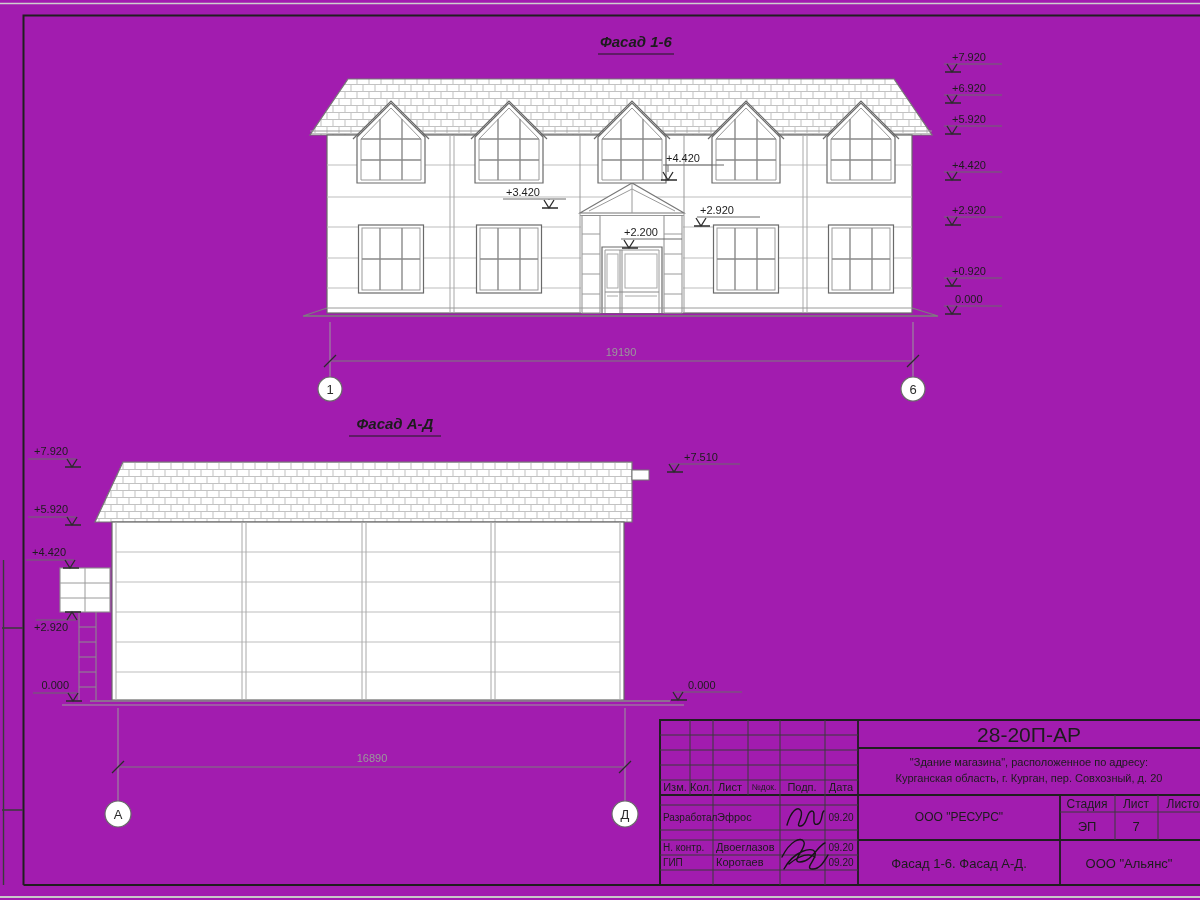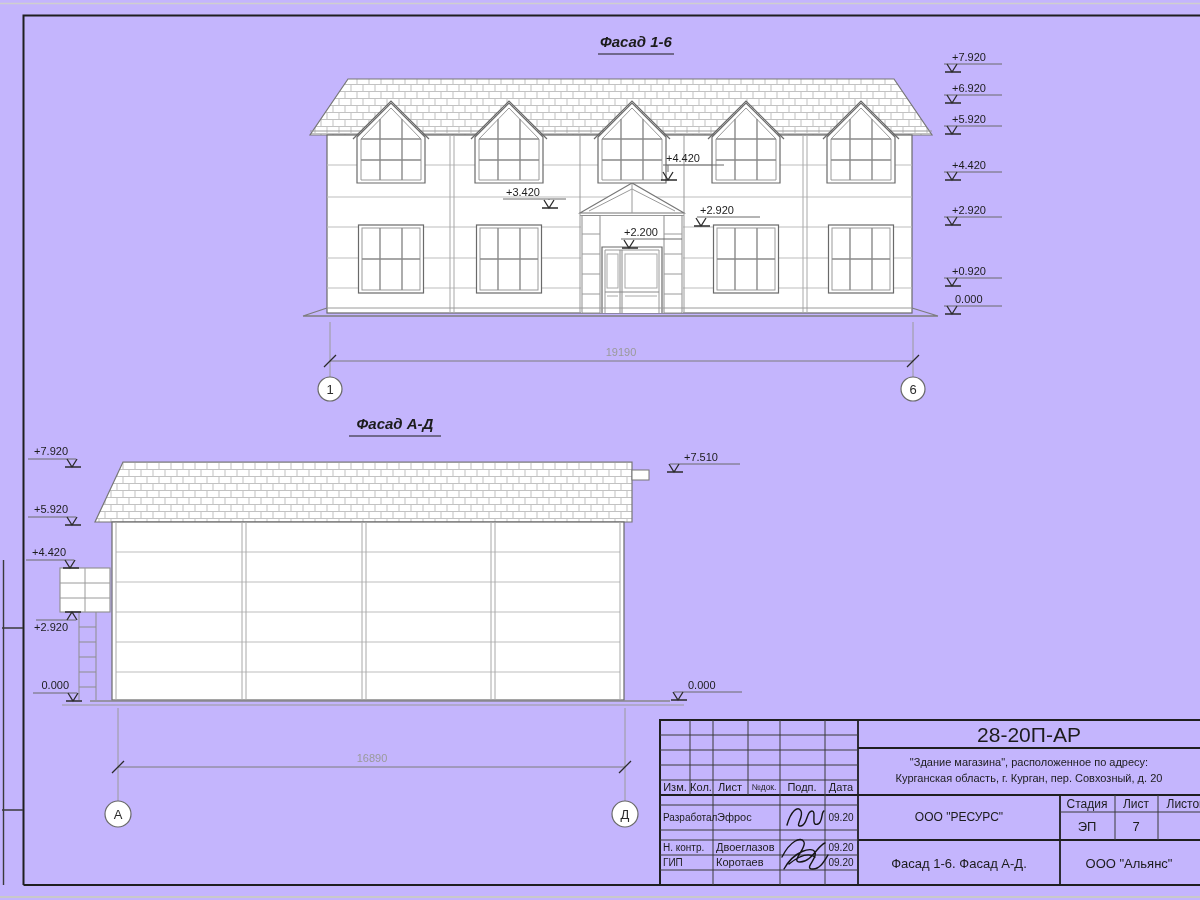--- a/index.html
+++ b/index.html
@@ -1,16 +1,16 @@
 <!DOCTYPE html>
 <html><head>
 <meta charset="utf-8">
 <style>
   html,body{margin:0;padding:0;background:#e9e9e9;}
-  #sheet{position:relative;width:1200px;height:900px;background:#c4b5fd;overflow:hidden;
+  #sheet{position:relative;width:1200px;height:900px;background:#a21caf;overflow:hidden;
          font-family:"Liberation Sans", sans-serif;}
   svg text{font-family:"Liberation Sans", sans-serif;fill:#1c1c1c;}
   .ttl{font-size:15px;font-style:italic;font-weight:bold;}
   .mk{font-size:11px;}
   .dim{font-size:11px;fill:#9a9a9a;}
   .ax{font-size:13px;fill:#2b2b2b;}
   .tb11{font-size:11px;}
   .tb10{font-size:10px;}
   .tb85{font-size:8.5px;}
   .tb12{font-size:12px;}

